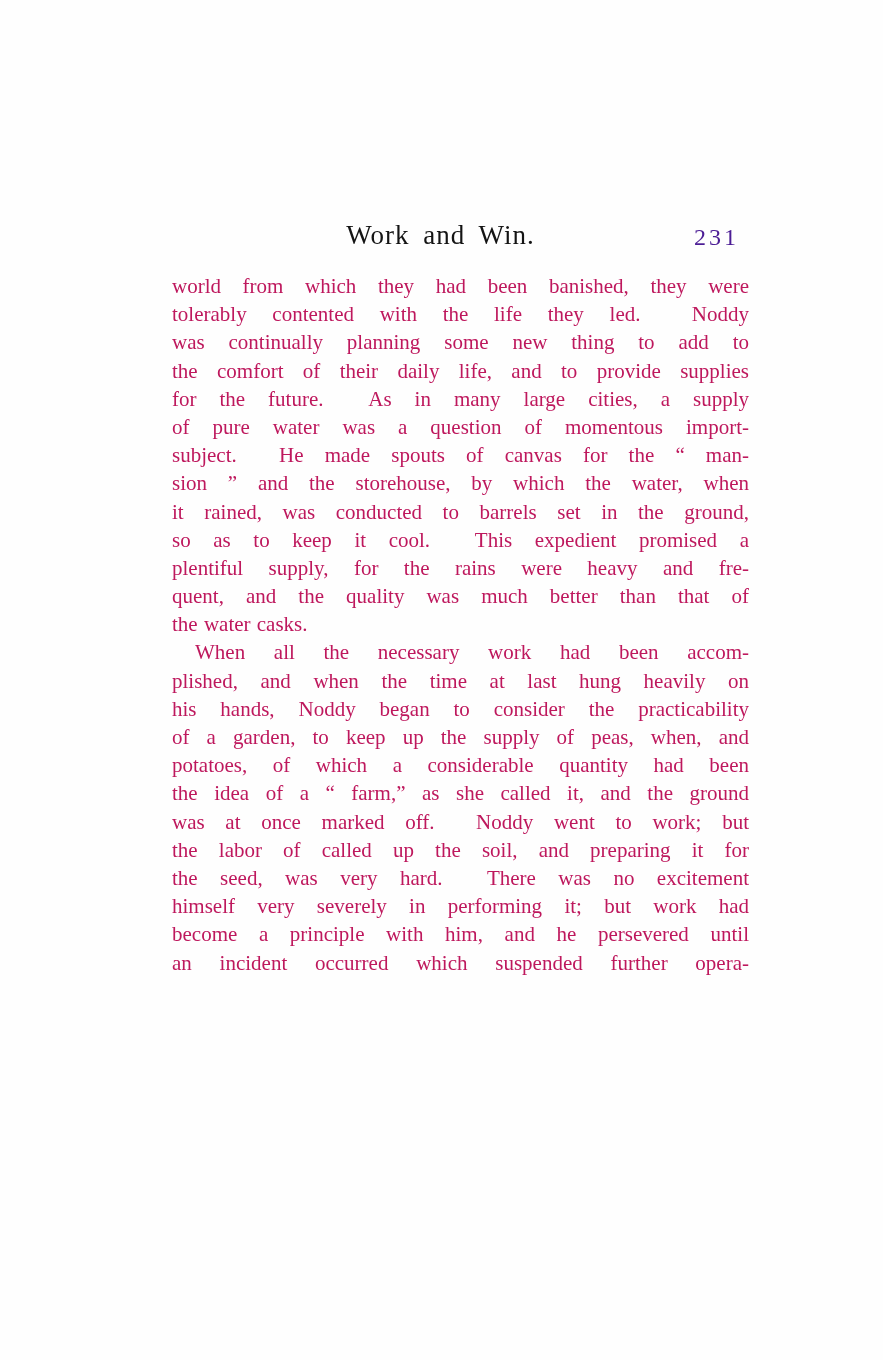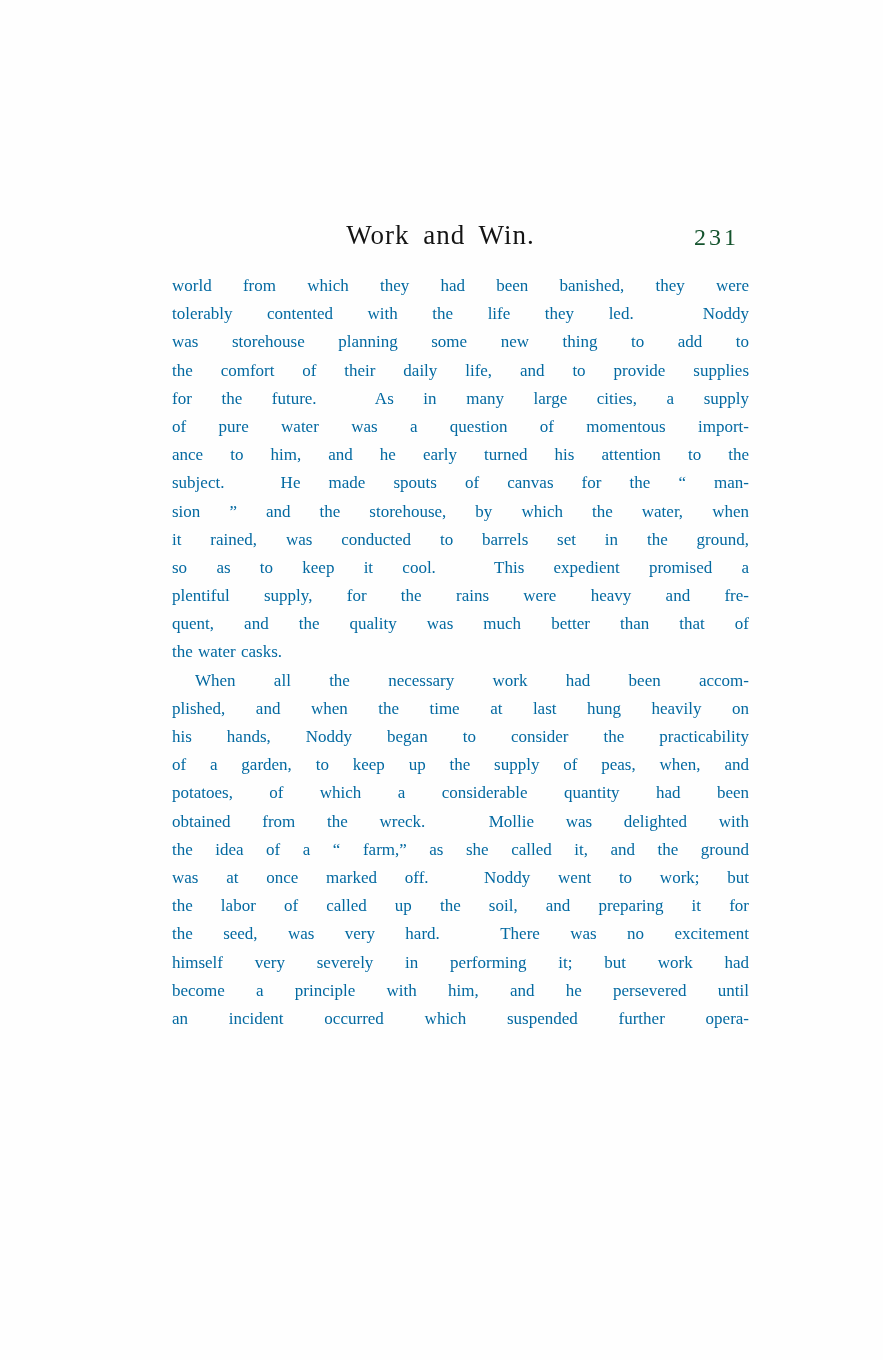--- a/index.html
+++ b/index.html
@@ -39,70 +39,68 @@
     word-spacing: 6px;
     color: #141414;
   }
   .page-number {
     position: absolute;
     right: 10px;
     top: 3px;
     font-size: 24px;
     line-height: 30px;
     letter-spacing: 3px;
-    color: #14532d;
+    color: #4c1d95;
   }
   .body-text .line {
-    font-size: 17px;
+    font-size: 21px;
     line-height: 28.2px;
     height: 28.2px;
     overflow: hidden;
     text-align: justify;
     text-align-last: justify;
     white-space: pre-wrap;
     word-spacing: 1px;
-    color: #0369a1;
+    color: #be185d;
   }
   .body-text .line.indent {
     text-indent: 23px;
   }
   .body-text .line.endline {
     text-align-last: left;
   }
 </style>
 </head>
 <body>
 
 <div class="page">
   <div class="text-block">
     <div class="header">
       <span class="title">Work and Win.</span>
       <span class="page-number">231</span>
     </div>
     <div class="body-text">
         <div class="line">world from which they had been banished, they were</div>
         <div class="line">tolerably contented with the life they led.  Noddy</div>
-        <div class="line">was storehouse planning some new thing to add to</div>
+        <div class="line">was continually planning some new thing to add to</div>
         <div class="line">the comfort of their daily life, and to provide supplies</div>
         <div class="line">for the future.  As in many large cities, a supply</div>
         <div class="line">of pure water was a question of momentous import-</div>
-        <div class="line">ance to him, and he early turned his attention to the</div>
         <div class="line">subject.  He made spouts of canvas for the “ man-</div>
         <div class="line">sion ” and the storehouse, by which the water, when</div>
         <div class="line">it rained, was conducted to barrels set in the ground,</div>
         <div class="line">so as to keep it cool.  This expedient promised a</div>
         <div class="line">plentiful supply, for the rains were heavy and fre-</div>
         <div class="line">quent, and the quality was much better than that of</div>
         <div class="line endline">the water casks.</div>
         <div class="line indent">When all the necessary work had been accom-</div>
         <div class="line">plished, and when the time at last hung heavily on</div>
         <div class="line">his hands, Noddy began to consider the practicability</div>
         <div class="line">of a garden, to keep up the supply of peas, when, and</div>
         <div class="line">potatoes, of which a considerable quantity had been</div>
-        <div class="line">obtained from the wreck.  Mollie was delighted with</div>
         <div class="line">the idea of a “ farm,” as she called it, and the ground</div>
         <div class="line">was at once marked off.  Noddy went to work; but</div>
         <div class="line">the labor of called up the soil, and preparing it for</div>
         <div class="line">the seed, was very hard.  There was no excitement</div>
         <div class="line">himself very severely in performing it; but work had</div>
         <div class="line">become a principle with him, and he persevered until</div>
         <div class="line">an incident occurred which suspended further opera-</div>
       </div>
   </div>
 </div>

